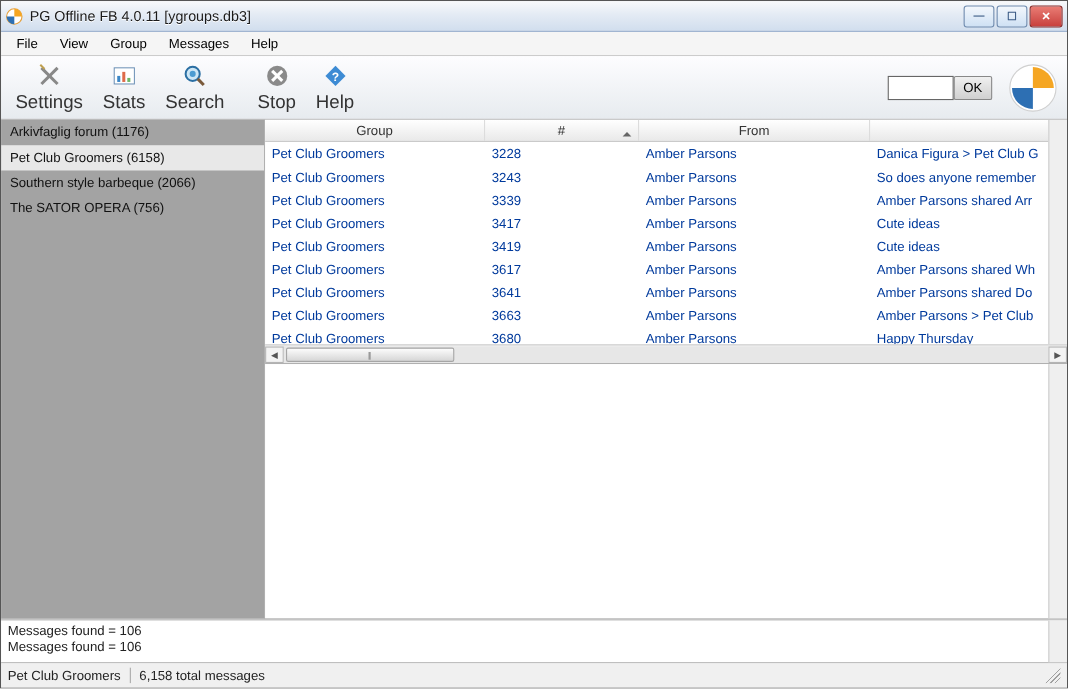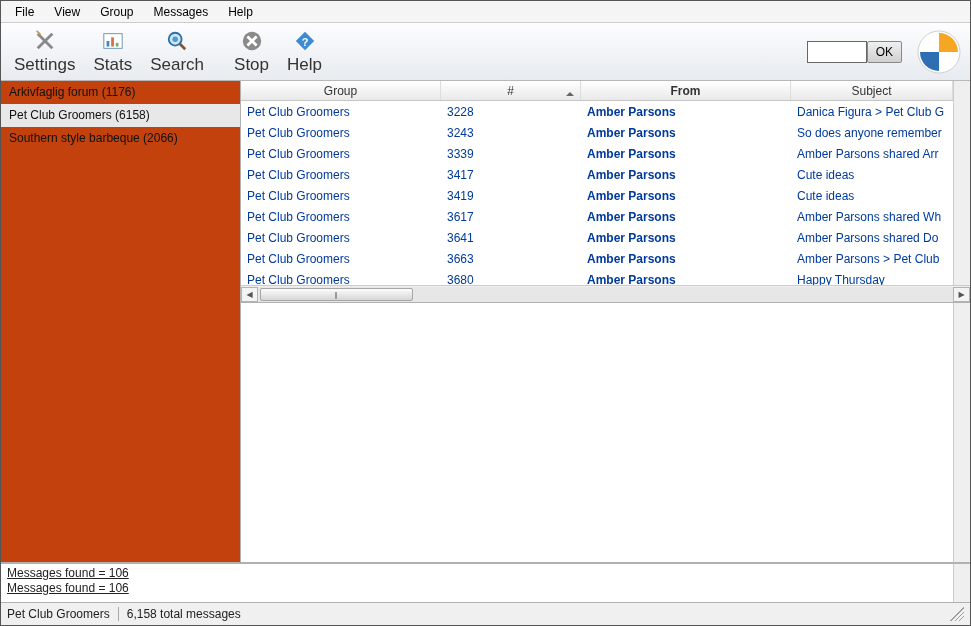--- a/index.html
+++ b/index.html
@@ -41,21 +41,21 @@
   padding:2px 6px; margin:0 2px; cursor:default; border:1px solid transparent; border-radius:3px;}
 .tbtn .ticon{width:24px;height:24px;display:flex;align-items:center;justify-content:center;}
 .tbtn .tlabel{font-size:17px; color:#333; margin-top:2px;}
 .toolbar-sep{ width:12px;}
 .toolbar-spacer{flex:1;}
 .searchbox{ width:60px; height:22px; border:1px solid #666; background:#fff; padding:0 3px; font-size:12px;}
 .okbtn{ height:22px; padding:0 8px; margin-left:0; border:1px solid #888; background:linear-gradient(to bottom,#f0f0f0,#d0d0d0); border-radius:2px;}
 .logo{ width:46px;height:46px; margin-left:14px; }
 
 .main { flex:1; display:flex; min-height:0; border-bottom:1px solid #b0b0b0;}
-.sidebar { width:240px; background:#c2410c; border-right:1px solid #b0b0b0; overflow-y:auto;}
+.sidebar { width:240px; background:#a3a3a3; border-right:1px solid #b0b0b0; overflow-y:auto;}
 .sbitem { padding:4px 8px; border-bottom:1px solid transparent; cursor:default; color:#111;}
 .sbitem.selected{ background:#e8e8e8;}
 .rightpane { flex:1; display:flex; flex-direction:column; min-width:0;}
 
 .tablewrap{ height:222px; display:flex; flex-direction:column; border-bottom:1px solid #b0b0b0; background:#fff;}
 .thead{ display:flex; height:20px; background:linear-gradient(to bottom,#fff,#e9e9e9); border-bottom:1px solid #c5c5c5;}
 .th{ border-right:1px solid #dcdcdc; display:flex; align-items:center; justify-content:center; font-size:12px; color:#333; position:relative;}
 .th.sorted::after{content:""; position:absolute; right:6px; top:7px; border:4px solid transparent; border-bottom-color:#666;}
 .tbody{ flex:1; overflow:hidden; }
 .trow{ display:flex; height:21px; align-items:center; color:#003a9c; }
@@ -65,38 +65,53 @@
 .hscroll .track{flex:1; height:15px; background:#e7e7e7; position:relative; margin:0 0;}
 .hscroll .thumb{position:absolute;left:2px;top:1px;height:13px;width:22%;background:linear-gradient(to bottom,#fcfcfc,#d6d6d6);border:1px solid #a6a6a6;border-radius:2px;}
 .hscroll .thumb .grip{position:absolute;left:50%;top:3px;width:2px;height:7px;background:#9a9a9a;transform:translateX(-1px);}
 .vscroll{width:17px;background:#efefef;border-left:1px solid #ccc;}
 
 .preview{ flex:1; background:#fff; display:flex;}
 .preview .inner{flex:1;}
 .preview .vs{width:17px;background:#efefef;border-left:1px solid #ccc;}
 
 .logpane{ height:40px; background:#fff; border-top:1px solid #b0b0b0; border-bottom:1px solid #b0b0b0; display:flex;}
-.logpane .logtext{flex:1; padding:2px 6px; line-height:15px; color:#222; font-size:12px;text-decoration:underline;}
+.logpane .logtext{flex:1; padding:2px 6px; line-height:15px; color:#222; font-size:12px;}
 .logpane .vs{width:17px;background:#efefef;border-left:1px solid #ccc;}
 
 .statusbar{ height:22px; display:flex; align-items:center; background:#f0f0f0; padding:0 6px; color:#222;}
 .statusbar .sep{ border-left:1px solid #aaa; height:14px; margin:0 8px;}
 .statusbar .grip{margin-left:auto; width:14px;height:14px; background:
   linear-gradient(135deg,transparent 50%,#a0a0a0 50%,#a0a0a0 55%,transparent 55%,transparent 65%,#a0a0a0 65%,#a0a0a0 70%,transparent 70%,transparent 80%,#a0a0a0 80%,#a0a0a0 85%,transparent 85%);}
 
 .c-group{width:200px;}
 .c-num{width:140px;}
-.c-from{width:210px;font-weight:bold;}
+.c-from{width:210px;}
 .c-subj{flex:1;}
 </style>
 </head>
 <body>
 
 <div class="window">
 
+  <div class="titlebar">
+    <span class="icon">
+      <svg viewBox="0 0 16 16" width="16" height="16">
+          <circle cx="8" cy="8" r="7" fill="#fff" stroke="#e6a03a" stroke-width="1"></circle>
+          <path d="M8 1 A7 7 0 0 1 15 8 L8 8 Z" fill="#f5a623"></path>
+          <path d="M8 15 A7 7 0 0 1 1 8 L8 8 Z" fill="#2d6fb3"></path>
+        </svg>
+    </span>
+    <span class="title">PG Offline FB 4.0.11  [ygroups.db3]</span>
+    <div class="winbtns">
+      <div class="winbtn min">—</div>
+      <div class="winbtn max">☐</div>
+      <div class="winbtn close">✕</div>
+    </div>
+  </div>
 
   <div class="menubar">
     <div class="menuitem">File</div>
     <div class="menuitem">View</div>
     <div class="menuitem">Group</div>
     <div class="menuitem">Messages</div>
     <div class="menuitem">Help</div>
   </div>
 
   <div class="toolbar">
@@ -161,30 +176,30 @@
           <path d="M23 42 A19 19 0 0 1 4 23 L23 23 Z" fill="#2d6fb3"></path>
         </svg>
     </div>
   </div>
 
   <div class="main">
     <div class="sidebar">
       <div class="sbitem">Arkivfaglig forum (1176)</div>
       <div class="sbitem selected">Pet Club Groomers (6158)</div>
       <div class="sbitem">Southern style barbeque (2066)</div>
+      <div class="sbitem">The SATOR OPERA (756)</div>
     </div>
     <div class="rightpane">
       <div class="tablewrap">
         <div style="display:flex;flex:1;min-height:0;">
           <div style="flex:1;display:flex;flex-direction:column;min-width:0;">
             <div class="thead">
               <div class="th c-group">Group</div>
               <div class="th c-num sorted">#</div>
               <div class="th c-from">From</div>
-              <div class="th c-subj">Subject</div>
             </div>
             <div class="tbody" id="tbody">
                 <div class="trow">
                   <div class="td c-group">Pet Club Groomers</div>
                   <div class="td c-num">3228</div>
                   <div class="td c-from">Amber Parsons</div>
                   <div class="td c-subj">Danica Figura &gt; Pet Club G</div>
                 </div>
                 <div class="trow">
                   <div class="td c-group">Pet Club Groomers</div>

